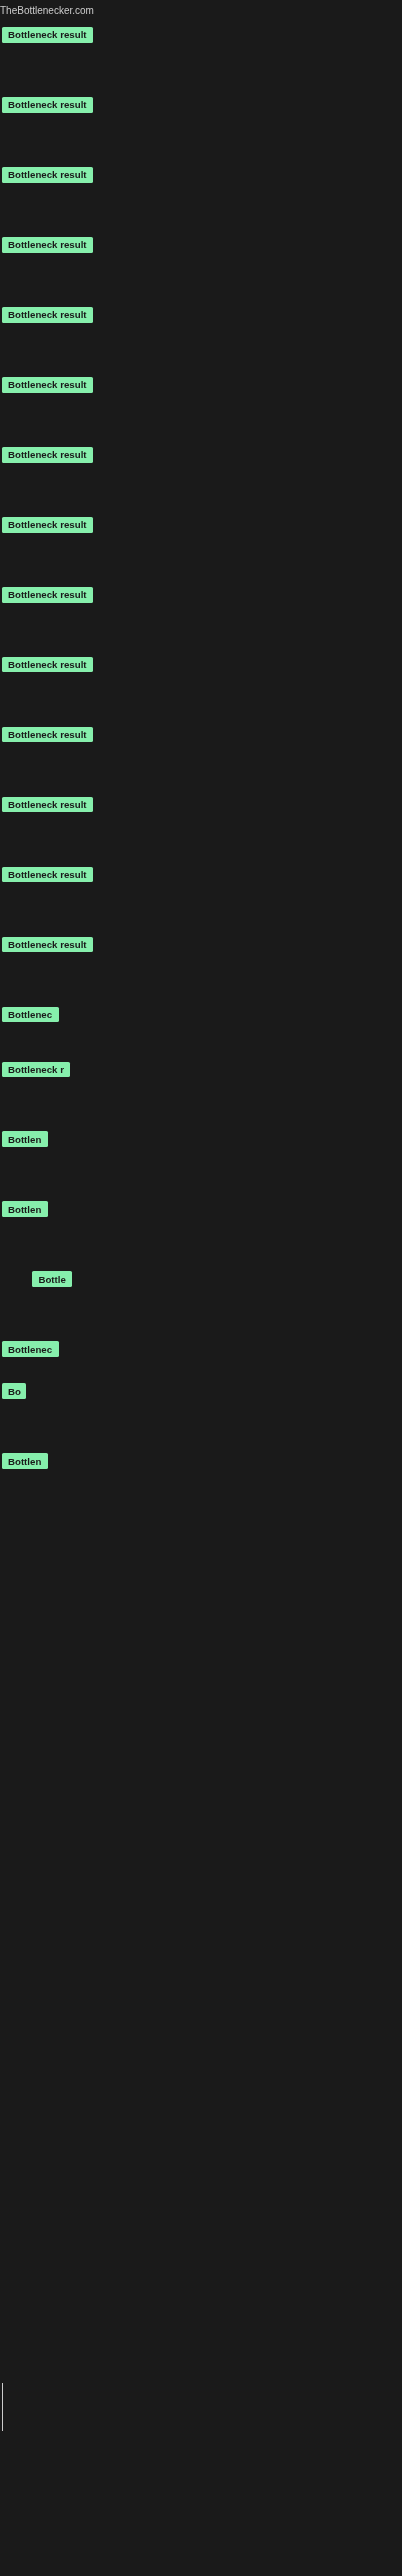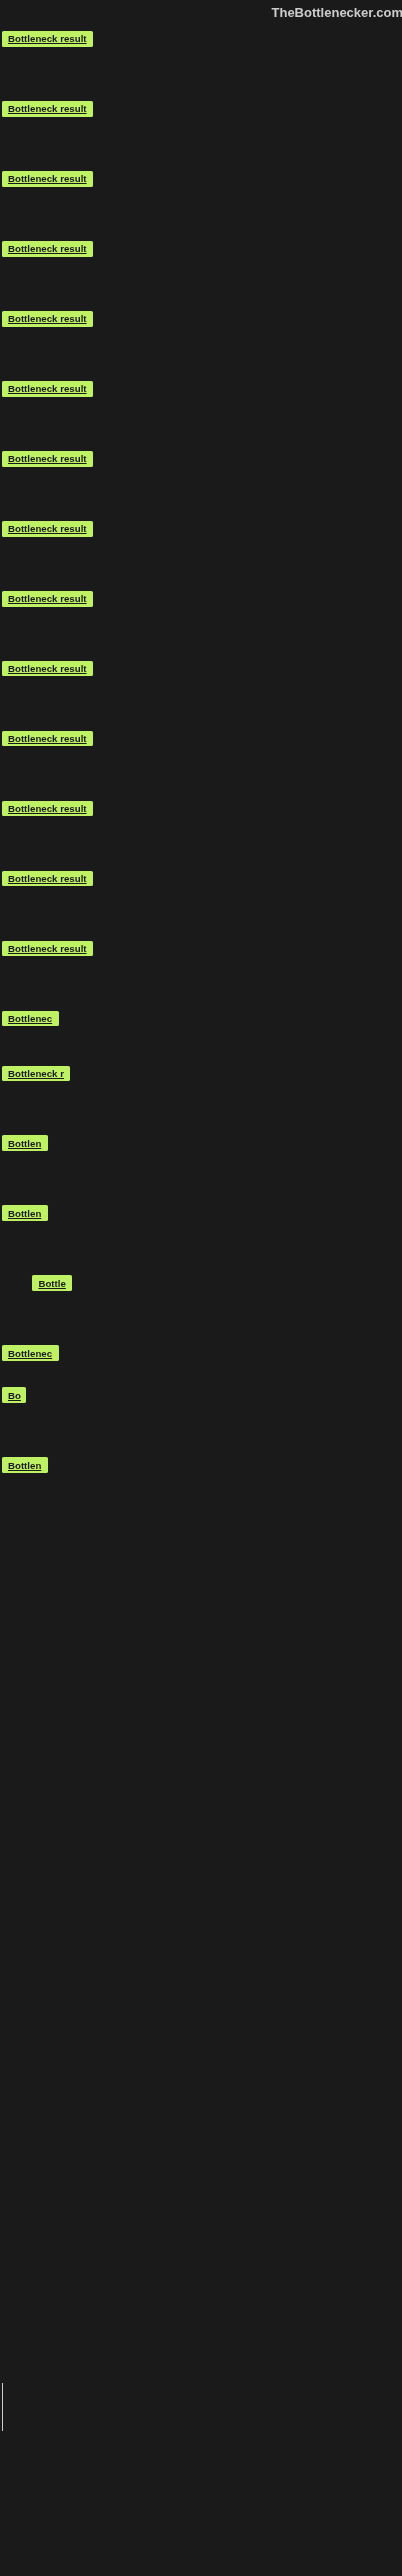--- a/index.html
+++ b/index.html
@@ -10,43 +10,42 @@
 
     body {
       background-color: #1a1a1a;
       width: 403px;
       min-height: 2576px;
       font-family: Arial, sans-serif;
       position: relative;
     }
 
     .site-title {
-      text-align: right;
+      text-align: left;
       color: #cccccc;
-      font-size: 13px;
+      font-size: 10px;
       padding: 4.8px 0 8px 0;
-      font-weight: bold;
+      font-weight: normal;
     }
 
     .bottleneck-item {
       margin-bottom: 3.2px;
       padding: 1.6px 0 1.6px 1.6px;
     }
 
     .bottleneck-badge {
       display: inline-block;
-      background-color: #bef264;
+      background-color: #86efac;
       color: #1a1a1a;
       font-size: 9.7px;
       font-weight: bold;
       padding: 2.4px 6.4px;
       border-radius: 1.6px;
       white-space: nowrap;
       overflow: hidden;
-      text-decoration: underline;
     }
 
     .cursor-line {
       position: absolute;
       left: 1.6px;
       width: 1.6px;
       height: 48px;
       background-color: #cccccc;
       bottom: 145px;
     }

